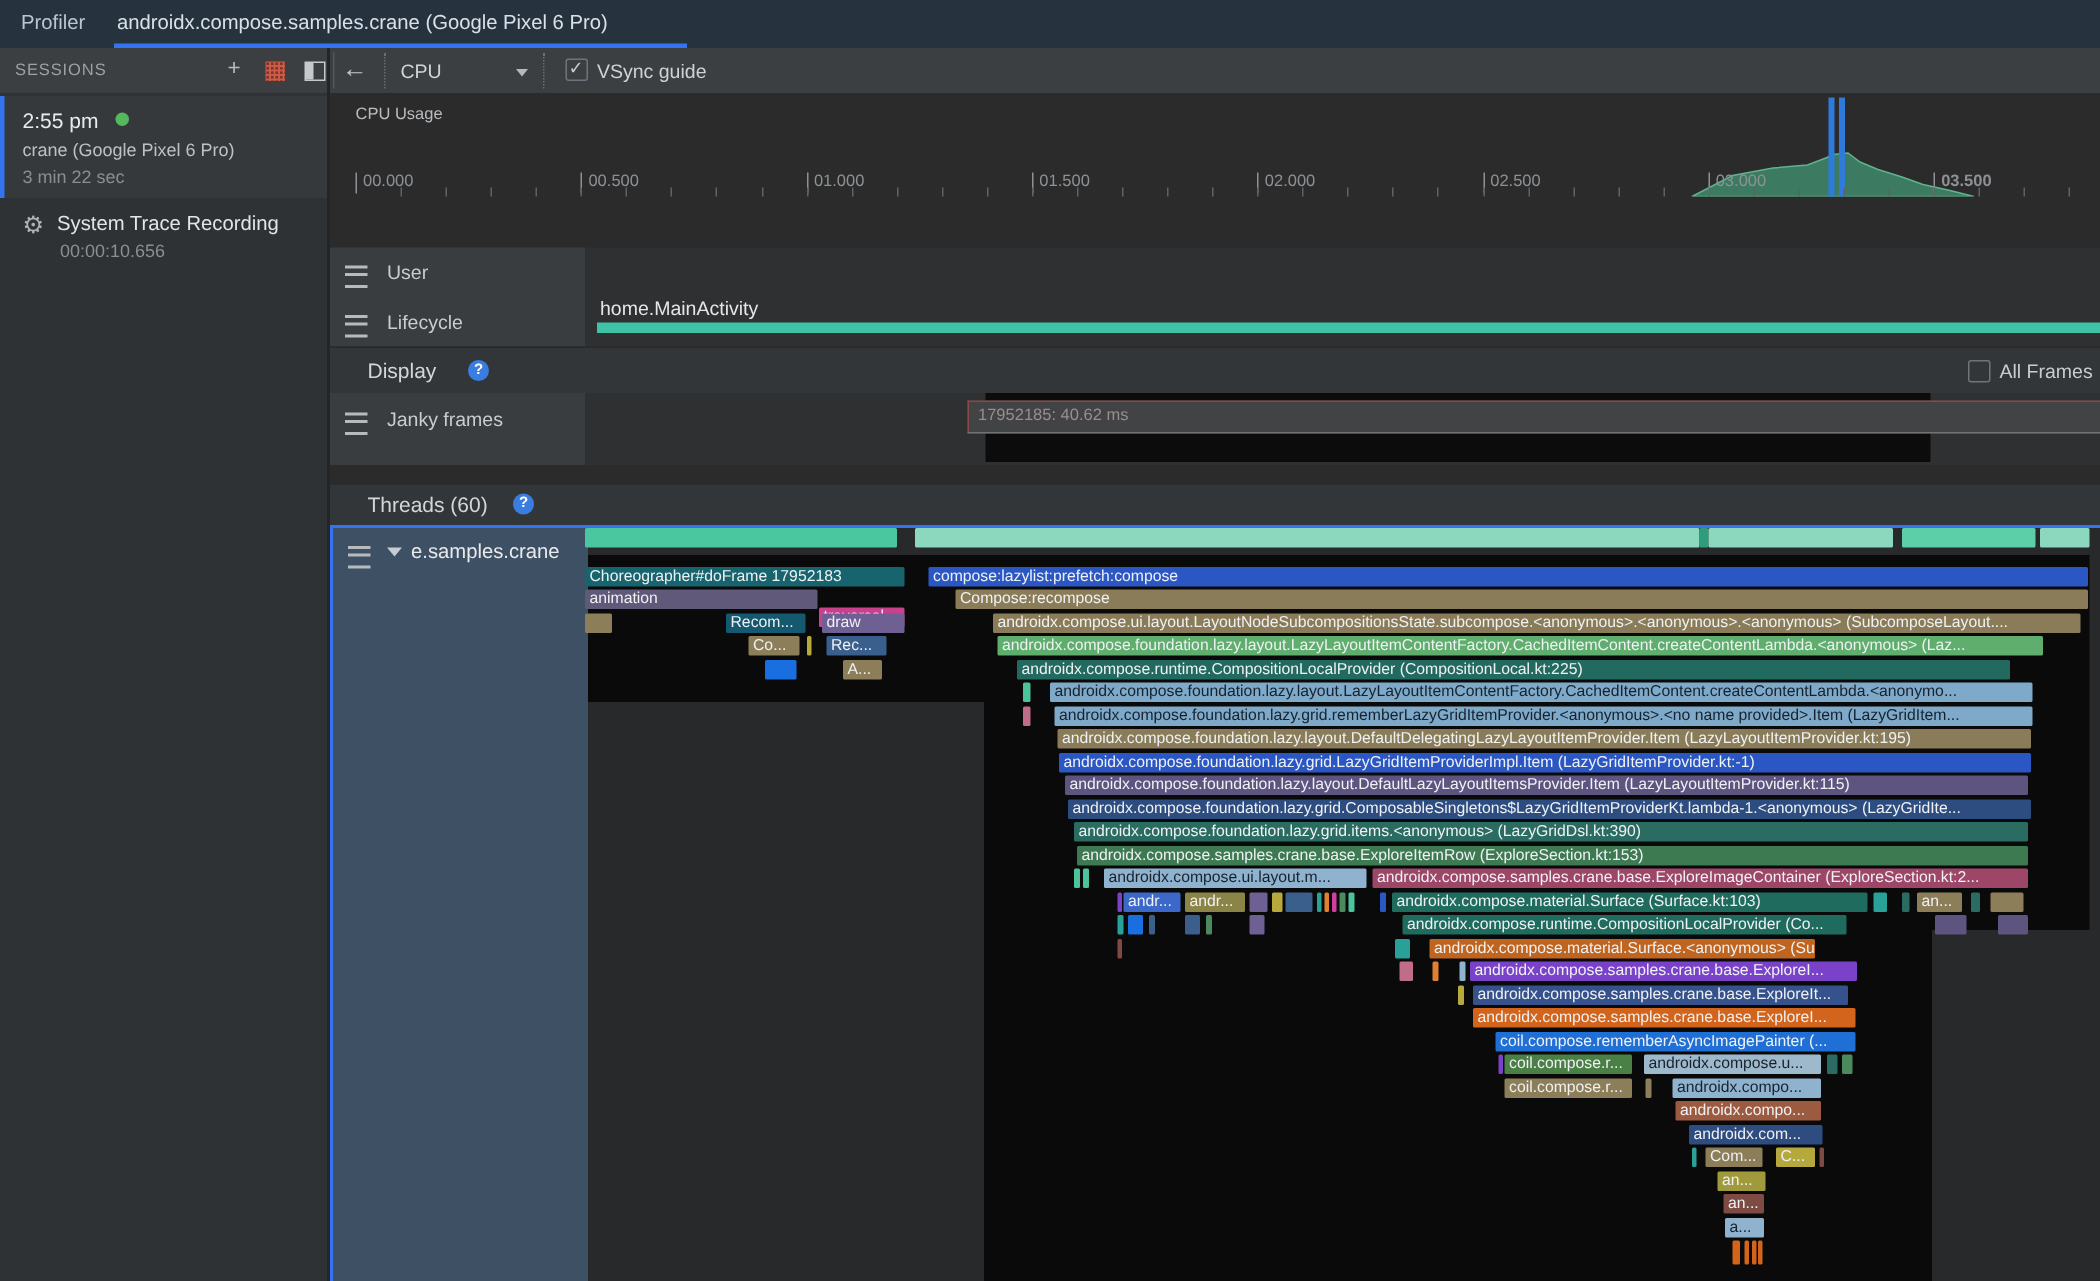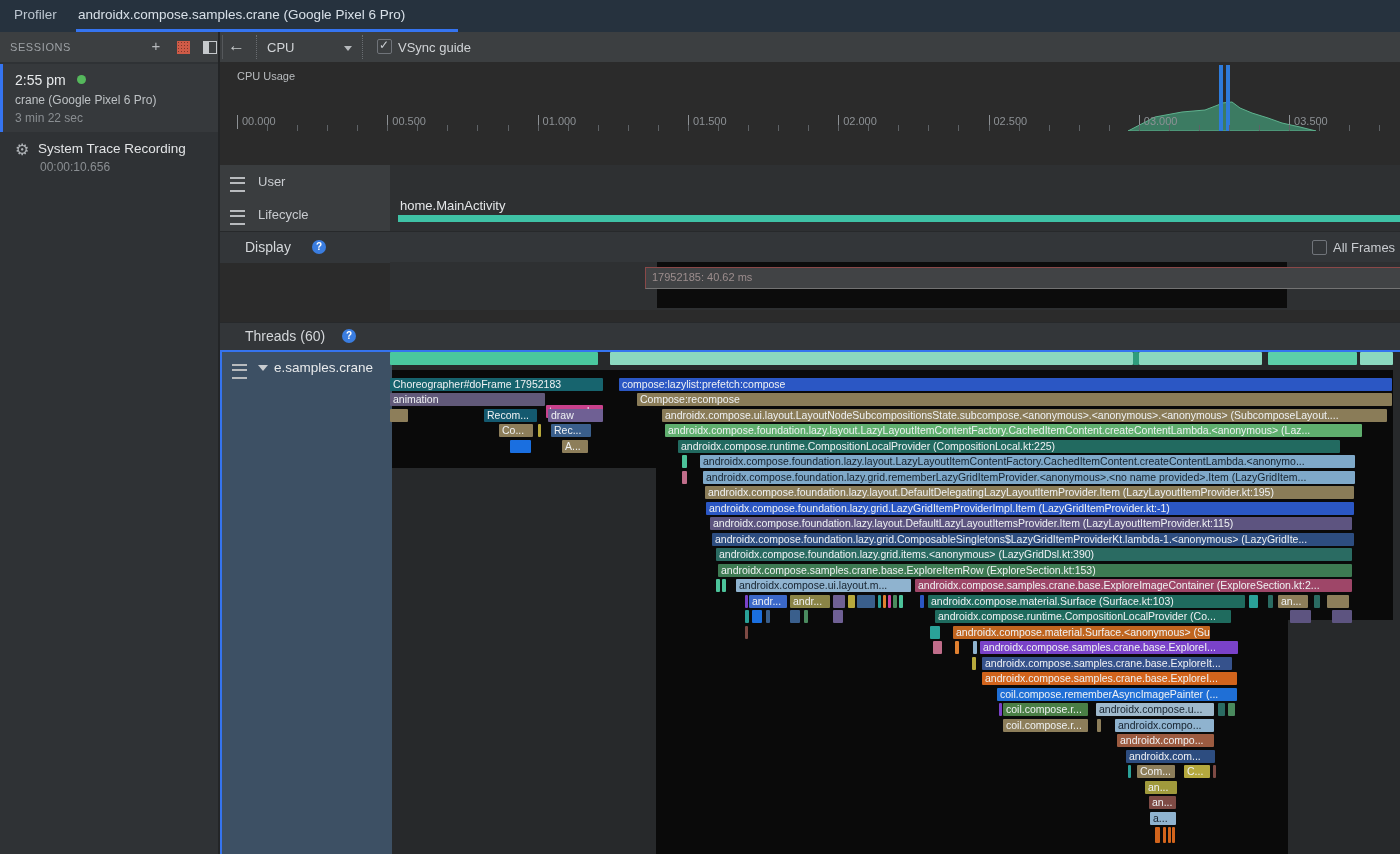--- a/index.html
+++ b/index.html
@@ -130,21 +130,21 @@
       <div class="sel-bar" style="left: 1226px;"></div>
     </div>
   <div id="ruler">
       <div class="tick-label" style="left: 237px;">00.000</div>
       <div class="tick-label" style="left: 387.3px;">00.500</div>
       <div class="tick-label" style="left: 537.6px;">01.000</div>
       <div class="tick-label" style="left: 687.9px;">01.500</div>
       <div class="tick-label" style="left: 838.2px;">02.000</div>
       <div class="tick-label" style="left: 988.5px;">02.500</div>
       <div class="tick-label" style="left: 1138.8px;">03.000</div>
-      <div class="tick-label" style="left: 1289.1px;">03.500</div>
+      <div class="tick-label" style="left: 1289.1px; font-weight: bold;">03.500</div>
       <div class="mtick" style="left: 267.06px;"></div>
       <div class="mtick" style="left: 297.12px;"></div>
       <div class="mtick" style="left: 327.18px;"></div>
       <div class="mtick" style="left: 357.24px;"></div>
       <div class="mtick" style="left: 387.3px;"></div>
       <div class="mtick" style="left: 417.36px;"></div>
       <div class="mtick" style="left: 447.42px;"></div>
       <div class="mtick" style="left: 477.48px;"></div>
       <div class="mtick" style="left: 507.54px;"></div>
       <div class="mtick" style="left: 537.6px;"></div>
@@ -186,20 +186,24 @@
   </div>
   <div class="track" style="left:390px;top:165px;width:1010px;height:66px;"></div>
   <div class="lifecycle-text">home.MainActivity</div>
   <div class="lifecycle-bar"></div>
 
   <div class="section-hd" style="top:231px;height:31px;">
     <div class="section-title">Display</div>
     <div class="help" style="left:92px;">?</div>
     <div class="checkbox" style="left:1092px;top:8px;background:#333639;"></div>
     <div style="position:absolute;left:1113px;top:8px;font-size:13px;color:#c9ccd0;white-space:nowrap;">All Frames</div>
+  </div>
+  <div class="label-col" style="top:262px;height:48px;">
+    <div class="hamburger" style="top:13px;"></div>
+    <div class="row-label" style="top:10px;">Janky frames</div>
   </div>
   <div class="track" style="left:390px;top:262px;width:1010px;height:48px;"></div>
   <div class="jank-black"></div>
   <div class="jank-bar">
     <div class="jank-text">17952185: 40.62 ms</div>
   </div>
 
   <div class="section-hd" style="top:322px;height:28px;">
     <div class="section-title" style="top:5px;">Threads (60)</div>
     <div class="help" style="left:122px;top:6px;">?</div>

